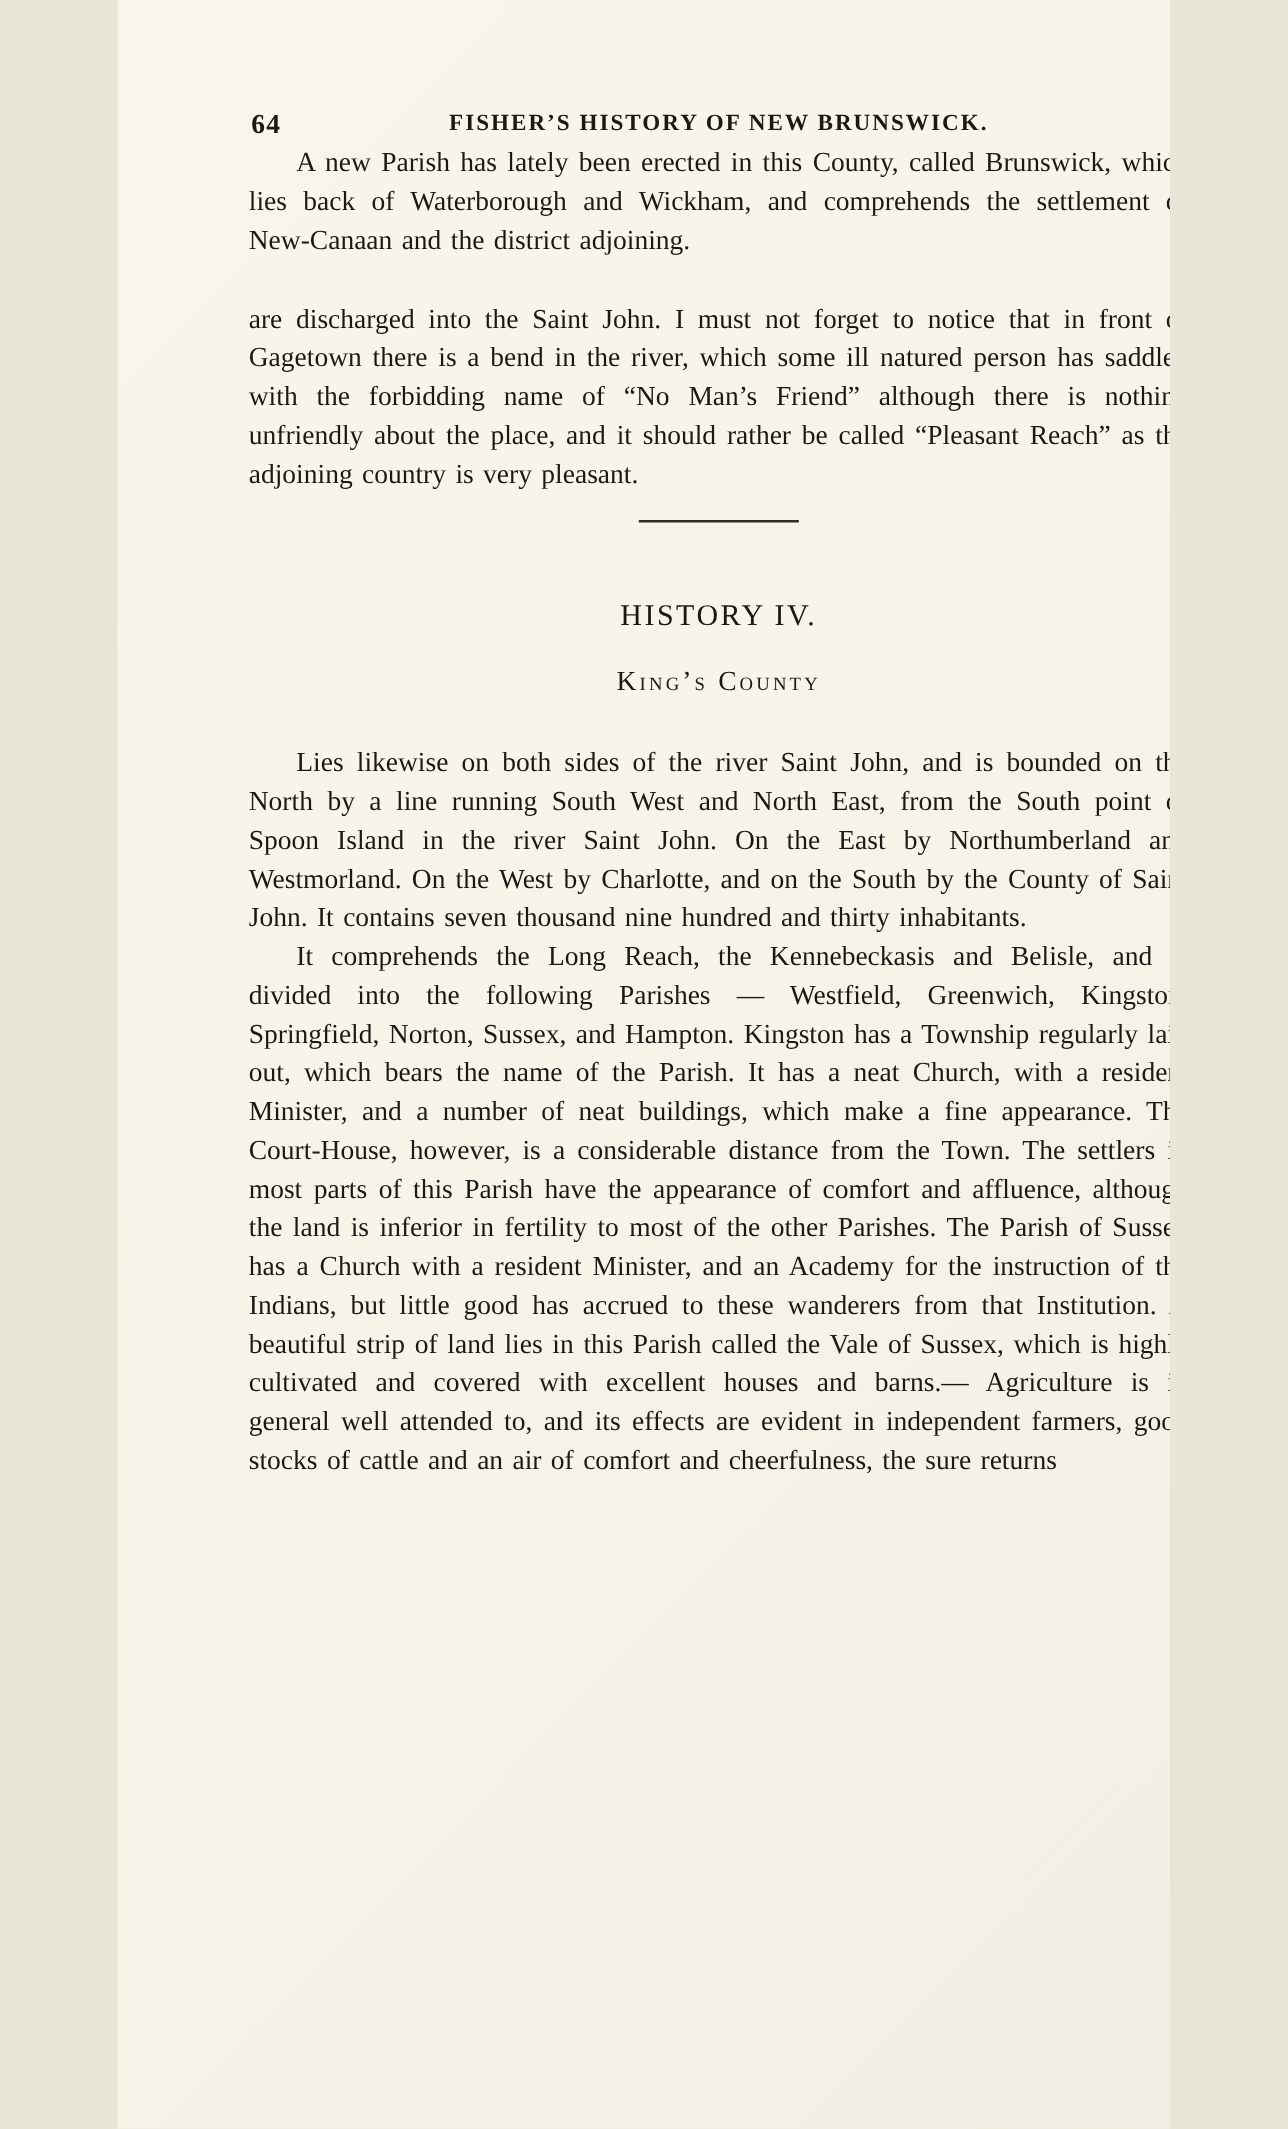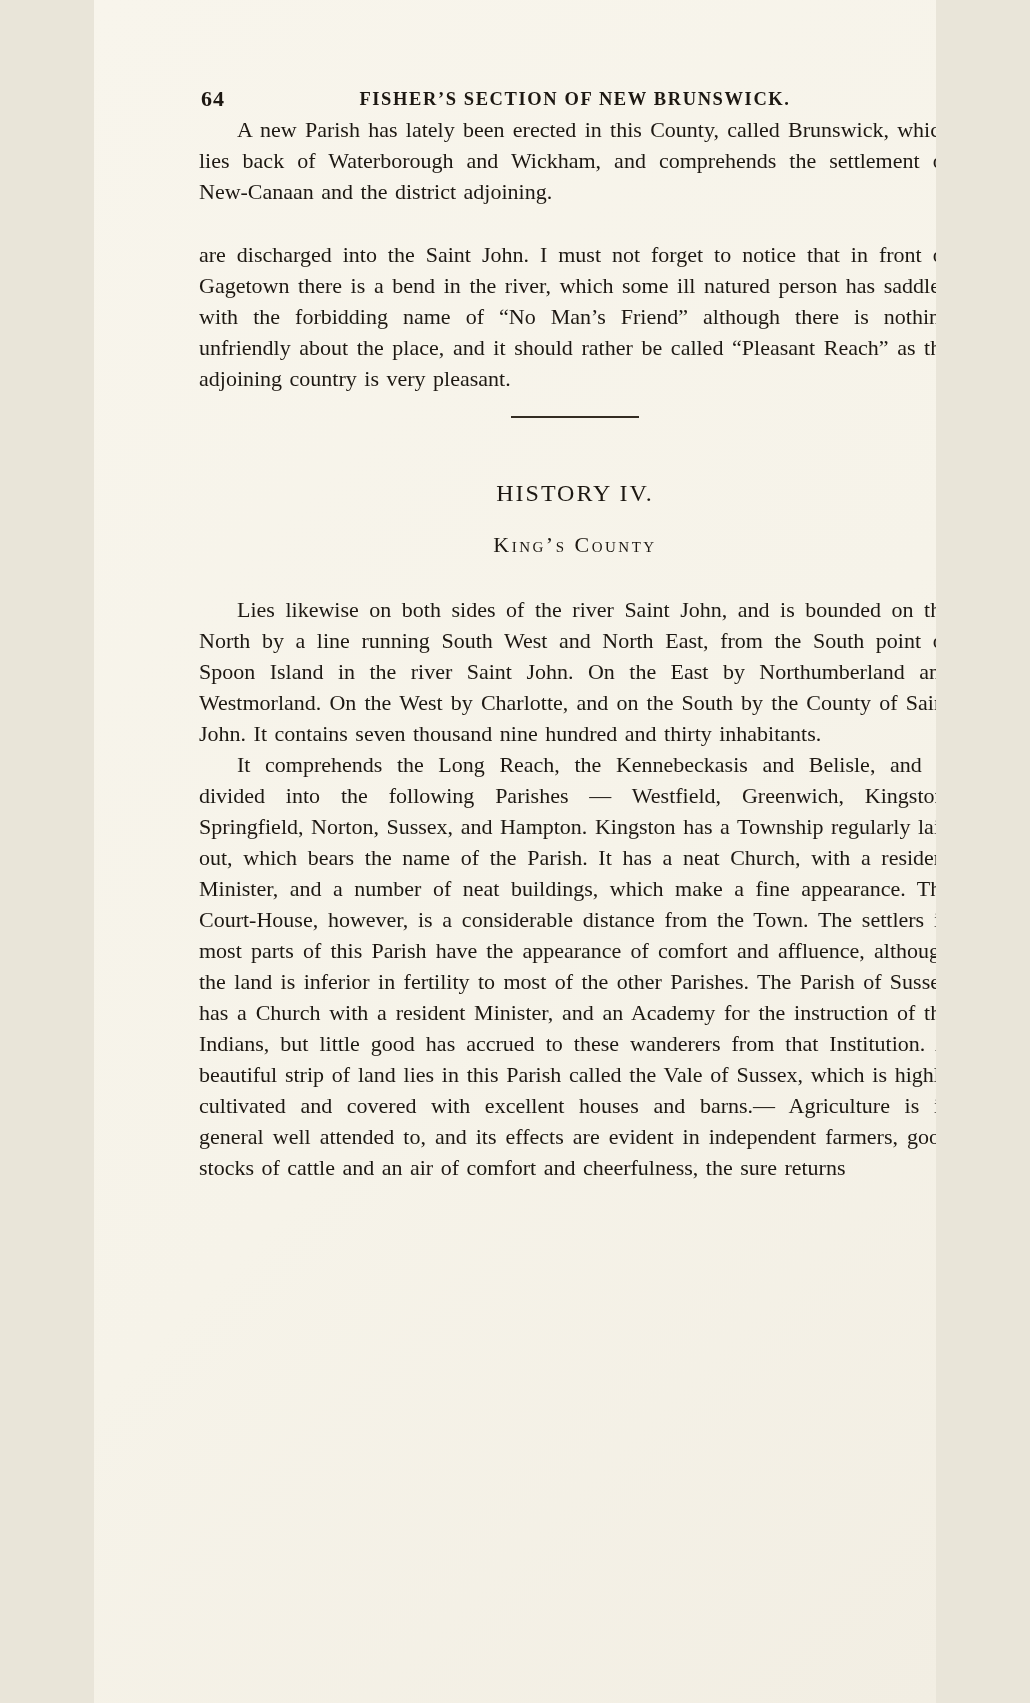--- a/index.html
+++ b/index.html
@@ -73,21 +73,21 @@
 </style>
 </head>
 <body>
 
 <div class="page">
 
   <div class="text-column">
 
     <header class="running-head">
       <span class="page-number">64</span>
-      <span class="running-title">FISHER’S SECTION OF NEW BRUNSWICK.</span>
+      <span class="running-title">FISHER’S HISTORY OF NEW BRUNSWICK.</span>
     </header>
 
     <p class="para">A new Parish has lately been erected in this County, called Brunswick, which lies back of Waterborough and Wickham, and comprehends the settlement of New-Canaan and the district adjoining.</p>
 
     <p class="para first">are discharged into the Saint John.  I must not forget to notice that in front of Gagetown there is a bend in the river, which some ill natured person has saddled with the forbidding name of “No Man’s Friend” although there is nothing unfriendly about the place, and it should rather be called “Pleasant Reach” as the adjoining country is very pleasant.</p>
 
     <div class="divider"></div>
 
     <h2 class="section-heading">HISTORY IV.</h2>
 

